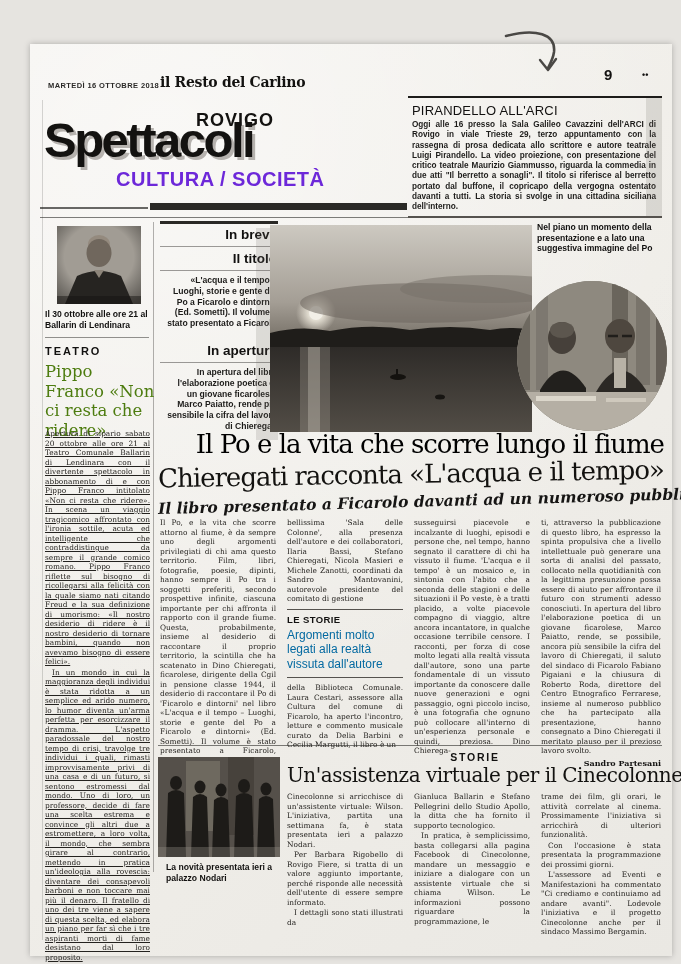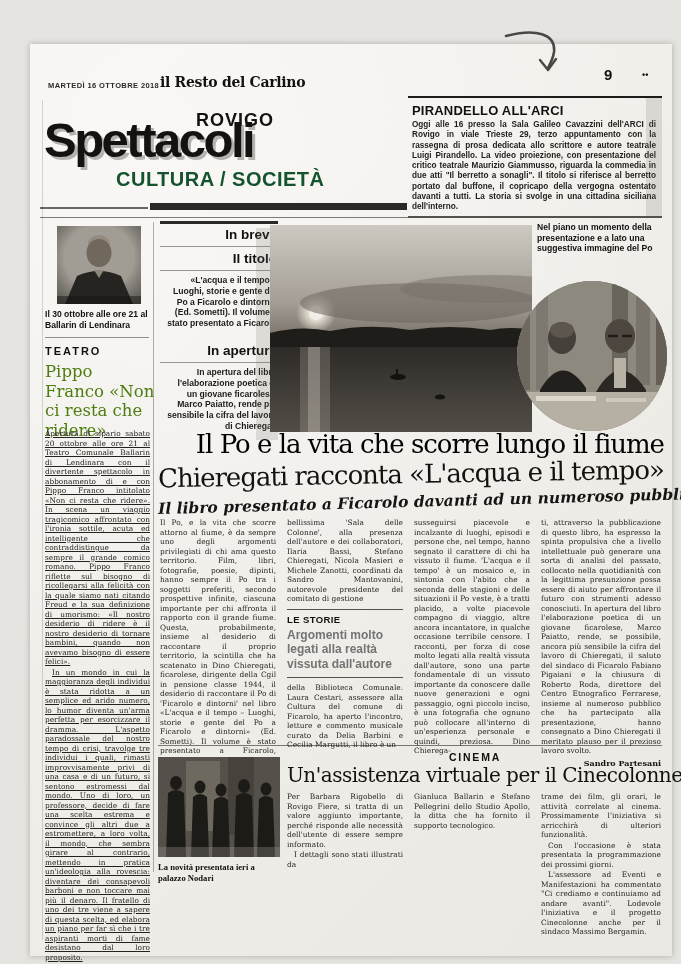--- a/index.html
+++ b/index.html
@@ -39,28 +39,28 @@
   <path d="M42,34 L50,44 L58,33" fill="none" stroke="#4a4845" stroke-width="2.4" stroke-linecap="round" stroke-linejoin="round"></path>
 </svg>
 
 <div class="abs sans" style="left:48px;top:81px;font-size:7.5px;font-weight:bold;letter-spacing:.4px;color:#2b2a28;">MARTEDÌ 16 OTTOBRE 2018</div>
 <div class="abs serif" style="left:160px;top:74px;font-size:14px;font-weight:bold;letter-spacing:-.3px;color:#131210;">il Resto del Carlino</div>
 <div class="abs sans" style="left:604px;top:66px;font-size:15px;font-weight:800;color:#121110;">9</div>
 <div class="abs sans" style="left:642px;top:70px;font-size:9px;font-weight:800;color:#121110;">••</div>
 
 <div class="abs sans" style="left:196px;top:110px;font-size:18px;font-weight:800;letter-spacing:1px;color:#131210;">ROVIGO</div>
 <div class="abs sans" style="left:44px;top:112px;font-size:49px;font-weight:800;letter-spacing:-2.5px;color:#131210;text-shadow:3px 3px 0 rgba(115,110,104,.5);">Spettacoli</div>
-<div class="abs sans" style="left:116px;top:168px;font-size:20px;font-weight:700;letter-spacing:.5px;color:#14532d;">CULTURA / SOCIETÀ</div>
+<div class="abs sans" style="left:116px;top:168px;font-size:20px;font-weight:700;letter-spacing:.5px;color:#6d28d9;">CULTURA / SOCIETÀ</div>
 <div class="abs rule" style="left:150px;top:203px;width:257px;height:7px;"></div>
 <div class="abs rule" style="left:40px;top:207px;width:108px;height:2px;opacity:.7;"></div>
 <div class="abs rule" style="left:40px;top:217px;width:622px;height:1px;opacity:.6;"></div>
 
 <div class="abs" style="left:408px;top:96px;width:254px;height:118px;border-top:2.5px solid #1d1c1a;border-bottom:2.5px solid #55524e;">
   <div class="shade" style="right:0;top:0;width:16px;height:100%;"></div>
-  <div class="sans" style="margin:5px 4px 2px 4px;font-size:13px;font-weight:700;letter-spacing:.2px;color:#121110;">PIRANDELLO ALL'ARCI</div>
+  <div class="sans" style="margin:5px 4px 2px 4px;font-size:13px;font-weight:400;letter-spacing:.2px;color:#121110;">PIRANDELLO ALL'ARCI</div>
   <div class="sans just" style="margin:2px 6px 0 4px;font-size:8.2px;line-height:10.3px;font-weight:600;color:#1e1d1b;">Oggi alle 16 presso la Sala Galileo Cavazzini dell'ARCI di Rovigo in viale Trieste 29, terzo appuntamento con la rassegna di prosa dedicata allo scrittore e autore teatrale Luigi Pirandello. La video proiezione, con presentazione del critico teatrale Maurizio Giammusso, riguarda la commedia in due atti "Il berretto a sonagli". Il titolo si riferisce al berretto portato dal buffone, il copricapo della vergogna ostentato davanti a tutti. La storia si svolge in una cittadina siciliana dell'interno.</div>
 </div>
 
 <div class="vline" style="left:42px;top:100px;height:840px;opacity:.5;"></div>
 <div class="vline" style="left:153px;top:222px;height:650px;"></div>
 
 <svg class="abs" style="left:57px;top:226px;" width="84" height="78">
   <rect width="84" height="78" fill="#a19c94"></rect>
   <rect width="84" height="78" fill="url(#vg1)"></rect>
   <defs>
@@ -159,60 +159,62 @@
 <div class="abs serif" style="left:158px;top:429px;width:506px;text-align:right;font-size:26px;letter-spacing:-1px;color:#000000;white-space:nowrap;">Il Po e la vita che scorre lungo il fiume</div>
 <div class="abs serif" style="left:158px;top:459px;width:506px;text-align:center;font-size:26px;letter-spacing:-1px;color:#131210;white-space:nowrap;transform:rotate(-1deg);">Chieregati racconta «L'acqua e il tempo»</div>
 <div class="abs serif" style="left:158px;top:492px;width:506px;text-align:center;font-size:15.5px;font-style:italic;font-weight:bold;color:#161514;white-space:nowrap;transform:rotate(-1.6deg);">Il libro presentato a Ficarolo davanti ad un numeroso pubblico</div>
 
 <div class="abs serif just art-text" style="left:160px;top:518px;width:116px;">Il Po, e la vita che scorre attorno al fiume, è da sempre uno degli argomenti privilegiati di chi ama questo territorio. Film, libri, fotografie, poesie, dipinti, hanno sempre il Po tra i soggetti preferiti, secondo prospettive infinite, ciascuna importante per chi affronta il rapporto con il grande fiume. Questa, probabilmente, insieme al desiderio di raccontare il proprio territorio, la scintilla che ha scatenato in Dino Chieregati, ficarolese, dirigente della Cgil in pensione classe 1944, il desiderio di raccontare il Po di 'Ficarolo e dintorni' nel libro «L'acqua e il tempo – Luoghi, storie e gente del Po a Ficarolo e dintorni» (Ed. Sometti). Il volume è stato presentato a Ficarolo, all'interno della</div>
 
 <div class="abs" style="left:287px;top:518px;width:116px;">
   <div class="serif just art-text">bellissima 'Sala delle Colonne', alla presenza dell'autore e dei collaboratori, Ilaria Bassi, Stefano Chieregati, Nicola Masieri e Michele Zanotti, coordinati da Sandro Mantovanini, autorevole presidente del comitato di gestione</div>
   <div style="border-top:1px solid #55524e;border-bottom:1px solid #55524e;margin:5px 0;padding:4px 0 6px 0;">
     <div class="sans" style="font-size:9.5px;font-weight:800;letter-spacing:.4px;color:#121110;">LE STORIE</div>
-    <div class="sans" style="font-size:12px;line-height:14.5px;font-weight:700;margin-top:3px;color:#737373;">Argomenti molto legati alla realtà vissuta dall'autore</div>
+    <div class="sans" style="font-size:12px;line-height:14.5px;font-weight:400;margin-top:3px;color:#0369a1;">Argomenti molto legati alla realtà vissuta dall'autore</div>
   </div>
   <div class="serif just art-text">della Biblioteca Comunale. Laura Cestari, assessore alla Cultura del comune di Ficarolo, ha aperto l'incontro, letture e commento musicale curato da Delia Barbini e Cecilia Margutti, il libro è un</div>
 </div>
 
 <div class="abs serif just art-text" style="left:414px;top:518px;width:116px;">susseguirsi piacevole e incalzante di luoghi, episodi e persone che, nel tempo, hanno segnato il carattere di chi ha vissuto il fiume. 'L'acqua e il tempo' è un mosaico e, in sintonia con l'abito che a seconda delle stagioni e delle situazioni il Po veste, è a tratti placido, a volte piacevole compagno di viaggio, altre ancora incantatore, in qualche occasione terribile censore. I racconti, per forza di cose molto legati alla realtà vissuta dall'autore, sono una parte fondamentale di un vissuto importante da conoscere dalle nuove generazioni e ogni passaggio, ogni piccolo inciso, è una fotografia che ognuno può collocare all'interno di un'esperienza personale e quindi, preziosa. Dino Chierega-</div>
 
 <div class="abs" style="left:541px;top:518px;width:120px;">
   <div class="serif just art-text">ti, attraverso la pubblicazione di questo libro, ha espresso la spinta propulsiva che a livello intellettuale può generare una sorta di analisi del passato, collocato nella quotidianità con la legittima presunzione possa essere di aiuto per affrontare il futuro con strumenti adesso conosciuti. In apertura del libro l'elaborazione poetica di un giovane ficarolese, Marco Paiatto, rende, se possibile, ancora più sensibile la cifra del lavoro di Chieregati, il saluto del sindaco di Ficarolo Fabiano Pigaiani e la chiusura di Roberto Roda, direttore del Centro Etnografico Ferrarese, insieme al numeroso pubblico che ha partecipato alla presentazione, hanno consegnato a Dino Chieregati il meritato plauso per il prezioso lavoro svolto.</div>
   <div class="serif rt" style="font-size:8px;font-weight:bold;margin-top:2px;color:#141312;">Sandro Partesani</div>
 </div>
 
 <div class="abs rule" style="left:158px;top:745px;width:504px;height:1px;opacity:.6;"></div>
-<div class="abs sans" style="left:287px;top:751px;width:376px;text-align:center;font-size:10.5px;font-weight:800;letter-spacing:1.8px;color:#121110;">CINEMA</div>
+<div class="abs sans" style="left:287px;top:751px;width:376px;text-align:center;font-size:10.5px;font-weight:800;letter-spacing:1.8px;color:#121110;">STORIE</div>
 <div class="abs serif" style="left:287px;top:763px;width:376px;text-align:left;font-size:20px;letter-spacing:-.5px;color:#131210;white-space:nowrap;">Un'assistenza virtuale per il Cinecolonne</div>
 
 <svg class="abs" style="left:158px;top:757px;" width="122" height="100">
   <rect width="122" height="100" fill="#55504a"></rect>
   <rect x="28" y="4" width="34" height="70" fill="#6e695f"></rect>
   <rect x="70" y="0" width="26" height="78" fill="#47423c"></rect>
   <g fill="#1d1b18">
     <ellipse cx="18" cy="26" rx="6" ry="7"></ellipse>
       <path d="M8,100 L10,36 Q18,30 26,36 L28,100 Z"></path>
     <ellipse cx="42" cy="30" rx="5.5" ry="6.5"></ellipse>
       <path d="M33,100 L35,40 Q42,34 49,40 L51,100 Z"></path>
     <ellipse cx="63" cy="33" rx="5.5" ry="6.5"></ellipse>
       <path d="M54,100 L56,43 Q63,37 70,43 L72,100 Z"></path>
     <ellipse cx="86" cy="29" rx="6" ry="7"></ellipse>
       <path d="M76,100 L78,39 Q86,33 94,39 L96,100 Z"></path>
     <ellipse cx="108" cy="32" rx="5.5" ry="6.5"></ellipse>
       <path d="M99,100 L101,42 Q108,36 115,42 L117,100 Z"></path>
   </g>
   <rect y="90" width="122" height="10" fill="rgba(150,144,134,.35)"></rect>
 </svg>
-<div class="abs capt" style="left:158px;top:862px;width:120px;font-family:Liberation Serif, serif;">La novità presentata ieri a palazzo Nodari</div>
+<div class="abs capt" style="left:166px;top:862px;width:120px;">La novità presentata ieri a palazzo Nodari</div>
 
 <div class="abs serif just art-text" style="left:287px;top:792px;width:116px;">
+  <p>Cinecolonne si arricchisce di un'assistente virtuale: Wilson. L'iniziativa, partita una settimana fa, è stata presentata ieri a palazzo Nodari.</p>
   <p>Per Barbara Rigobello di Rovigo Fiere, si tratta di un valore aggiunto importante, perché risponde alle necessità dell'utente di essere sempre informato.</p>
   <p>I dettagli sono stati illustrati da</p>
 </div>
 <div class="abs serif just art-text" style="left:414px;top:792px;width:116px;">
   <p>Gianluca Ballarin e Stefano Pellegrini dello Studio Apollo, la ditta che ha fornito il supporto tecnologico.</p>
+  <p>In pratica, è semplicissimo, basta collegarsi alla pagina Facebook di Cinecolonne, mandare un messaggio e iniziare a dialogare con un assistente virtuale che si chiama Wilson. Le informazioni possono riguardare la programmazione, le</p>
 </div>
 <div class="abs serif just art-text" style="left:541px;top:792px;width:120px;">
   <p>trame dei film, gli orari, le attività correlate al cinema. Prossimamente l'iniziativa si arricchirà di ulteriori funzionalità.</p>
   <p>Con l'occasione è stata presentata la programmazione dei prossimi giorni.</p>
   <p>L'assessore ad Eventi e Manifestazioni ha commentato "Ci crediamo e continuiamo ad andare avanti". Lodevole l'iniziativa e il progetto Cinecolonne anche per il sindaco Massimo Bergamin.</p>
 </div>
 
 </body></html>

